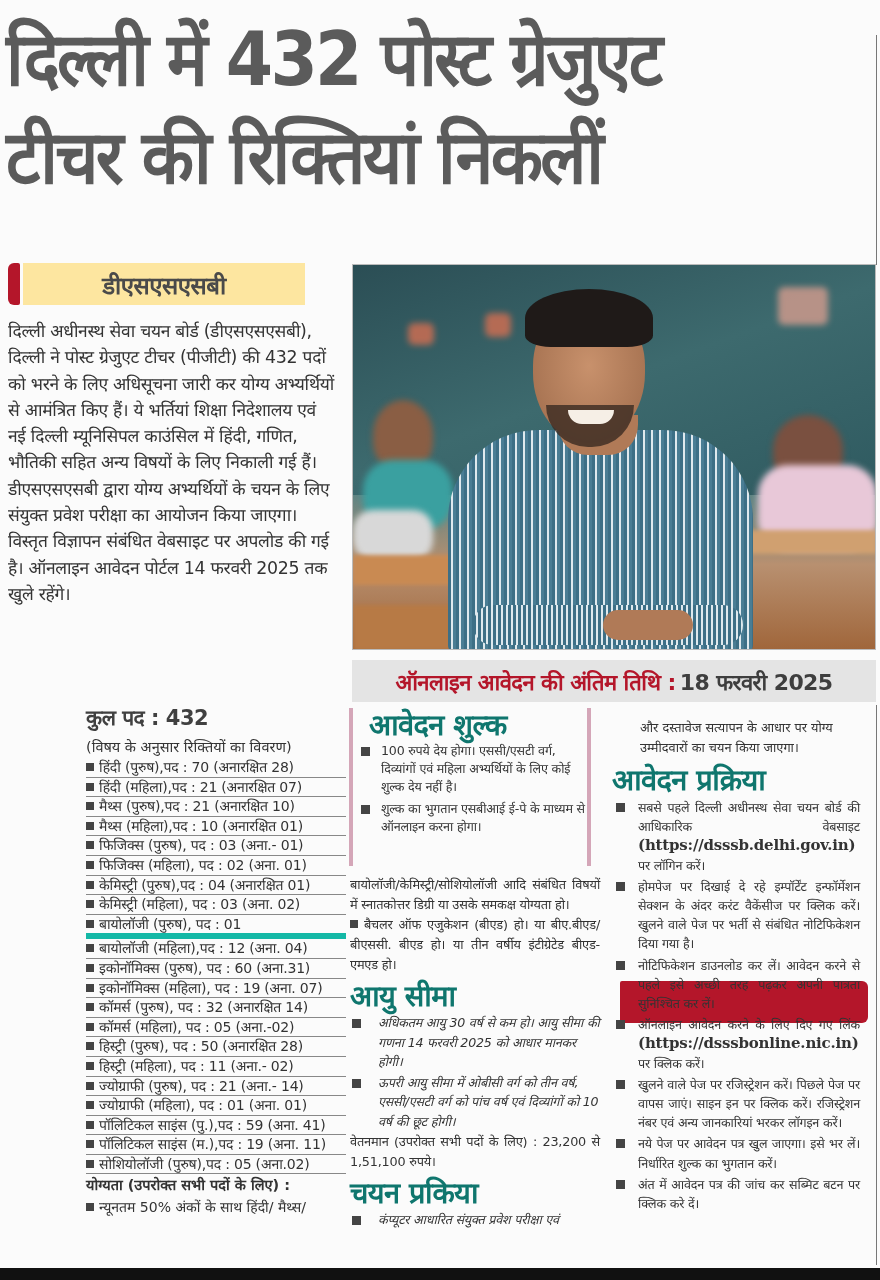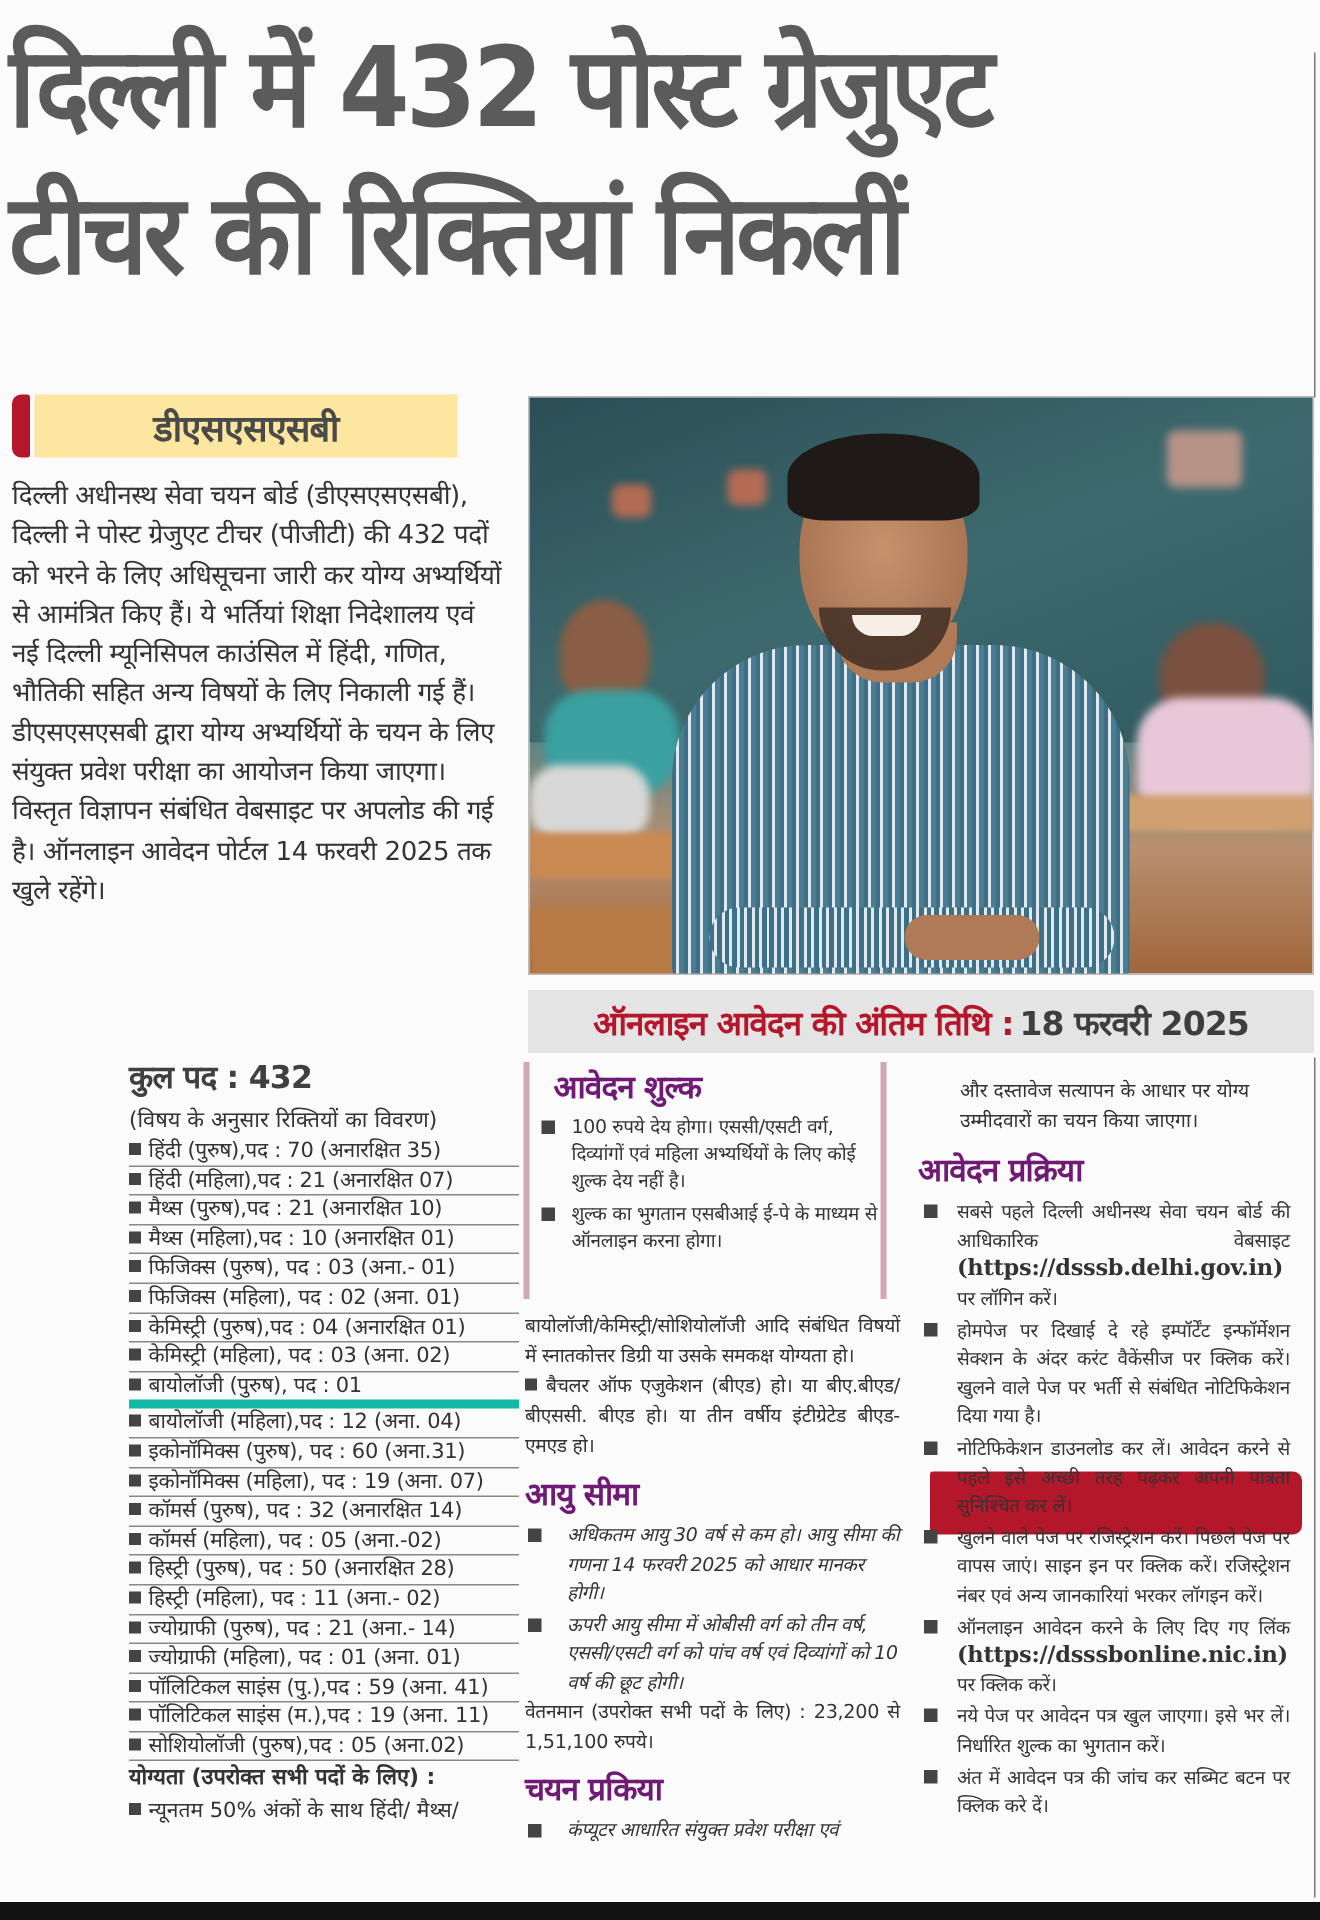--- a/index.html
+++ b/index.html
@@ -49,21 +49,21 @@
   .photo .arms { position: absolute; left: 120px; top: 340px; width: 270px; height: 40px; background: repeating-linear-gradient(90deg, #3d6f86 0 3px, #dfe9ee 3px 5px); border-radius: 20px; }
   .photo .hand { position: absolute; left: 250px; top: 345px; width: 90px; height: 30px; background: #b07a57; border-radius: 15px; }
 
   
   .deadline { position: absolute; left: 352px; top: 660px; width: 524px; height: 42px; background: #e4e4e4; display: flex; align-items: center; justify-content: center; white-space: nowrap; }
   .deadline .lbl { font-weight: bold; font-size: 22px; color: #b4162a; letter-spacing: -0.6px; }
   .deadline .val { font-weight: bold; font-size: 22px; color: #3e3e3e; letter-spacing: -0.6px; margin-left: 4px; }
 
   
   .fee-box { position: absolute; left: 349px; top: 708px; width: 242px; height: 158px; border-left: 4px solid #d4a6b8; border-right: 4px solid #d4a6b8; }
-  .sec-head { font-weight: bold; font-size: 21px; line-height: 30px; color: #701a75; letter-spacing: -0.6px; white-space: nowrap; }
+  .sec-head { font-weight: bold; font-size: 29px; line-height: 30px; color: #0f766e; letter-spacing: -0.6px; white-space: nowrap; }
   .fee-box .sec-head { margin-left: 16px; margin-top: 2px; }
   .blist { list-style: none; }
   .blist li { position: relative; font-size: 12.6px; line-height: 18px; color: #333; padding-left: 28px; margin-bottom: 4px; letter-spacing: -0.2px; }
   .blist li .bullet { position: absolute; left: 8px; top: 5px; width: 9px; height: 9px; }
   .fee-box .blist { margin-top: 2px; width: 236px; }
 
   .mid { position: absolute; left: 350px; top: 875px; width: 250px; }
   .para { font-size: 12.8px; line-height: 20px; color: #333; text-align: justify; letter-spacing: -0.2px; }
   .para .bullet { width: 8px; height: 8px; margin-right: 6px; }
   .mid .sec-head { margin-top: 6px; margin-bottom: 2px; }
@@ -97,21 +97,21 @@
   </div>
   <div class="tag-cap right"></div>
 </div>
 
 <div class="intro">दिल्ली अधीनस्थ सेवा चयन बोर्ड (डीएसएसएसबी), दिल्ली ने पोस्ट ग्रेजुएट टीचर (पीजीटी) की 432 पदों को भरने के लिए अधिसूचना जारी कर योग्य अभ्यर्थियों से आमंत्रित किए हैं। ये भर्तियां शिक्षा निदेशालय एवं नई दिल्ली म्यूनिसिपल काउंसिल में हिंदी, गणित, भौतिकी सहित अन्य विषयों के लिए निकाली गई हैं। डीएसएसएसबी द्वारा योग्य अभ्यर्थियों के चयन के लिए संयुक्त प्रवेश परीक्षा का आयोजन किया जाएगा। विस्तृत विज्ञापन संबंधित वेबसाइट पर अपलोड की गई है। ऑनलाइन आवेदन पोर्टल 14 फरवरी 2025 तक खुले रहेंगे।</div>
 
 <div class="pgt">
   <div class="pgt-title">कुल पद : 432</div>
   <div class="pgt-sub">(विषय के अनुसार रिक्तियों का विवरण)</div>
   <ul class="vac-list">
-    <li><span class="bullet"></span><span>हिंदी (पुरुष),पद : 70 (अनारक्षित 35)</span></li>
+    <li><span class="bullet"></span><span>हिंदी (पुरुष),पद : 70 (अनारक्षित 28)</span></li>
     <li><span class="bullet"></span><span>हिंदी (महिला),पद : 21 (अनारक्षित 07)</span></li>
     <li><span class="bullet"></span><span>मैथ्स (पुरुष),पद : 21 (अनारक्षित 10)</span></li>
     <li><span class="bullet"></span><span>मैथ्स (महिला),पद : 10 (अनारक्षित 01)</span></li>
     <li><span class="bullet"></span><span>फिजिक्स (पुरुष), पद : 03 (अना.- 01)</span></li>
     <li><span class="bullet"></span><span>फिजिक्स (महिला), पद : 02 (अना. 01)</span></li>
     <li><span class="bullet"></span><span>केमिस्ट्री (पुरुष),पद : 04 (अनारक्षित 01)</span></li>
     <li><span class="bullet"></span><span>केमिस्ट्री (महिला), पद : 03 (अना. 02)</span></li>
     <li><span class="bullet"></span><span>बायोलॉजी (पुरुष), पद : 01</span></li>
     <li><span class="bullet"></span><span>बायोलॉजी (महिला),पद : 12 (अना. 04)</span></li>
     <li><span class="bullet"></span><span>इकोनॉमिक्स (पुरुष), पद : 60 (अना.31)</span></li>
@@ -181,21 +181,21 @@
   </ul>
 </div>
 
 <div class="right">
   <div class="para-top">और दस्तावेज सत्यापन के आधार पर योग्य उम्मीदवारों का चयन किया जाएगा।</div>
   <div class="sec-head">आवेदन प्रक्रिया</div>
   <ul class="blist">
     <li><span class="bullet"></span><span>सबसे पहले दिल्ली अधीनस्थ सेवा चयन बोर्ड की आधिकारिक वेबसाइट</span> <span class="url">(https://dsssb.delhi.gov.in)</span> <span>पर लॉगिन करें।</span></li>
     <li><span class="bullet"></span><span>होमपेज पर दिखाई दे रहे इम्पॉर्टेंट इन्फॉर्मेशन सेक्शन के अंदर करंट वैकेंसीज पर क्लिक करें। खुलने वाले पेज पर भर्ती से संबंधित नोटिफिकेशन दिया गया है।</span></li>
     <li><span class="bullet"></span><span>नोटिफिकेशन डाउनलोड कर लें। आवेदन करने से पहले इसे अच्छी तरह पढ़कर अपनी पात्रता सुनिश्चित कर लें।</span></li>
+    <li><span class="bullet"></span><span>ऑनलाइन आवेदन करने के लिए दिए गए लिंक</span> <span class="url">(https://dsssbonline.nic.in)</span> <span>पर क्लिक करें।</span></li>
     <li><span class="bullet"></span><span>खुलने वाले पेज पर रजिस्ट्रेशन करें। पिछले पेज पर वापस जाएं। साइन इन पर क्लिक करें। रजिस्ट्रेशन नंबर एवं अन्य जानकारियां भरकर लॉगइन करें।</span></li>
-    <li><span class="bullet"></span><span>ऑनलाइन आवेदन करने के लिए दिए गए लिंक</span> <span class="url">(https://dsssbonline.nic.in)</span> <span>पर क्लिक करें।</span></li>
     <li><span class="bullet"></span><span>नये पेज पर आवेदन पत्र खुल जाएगा। इसे भर लें। निर्धारित शुल्क का भुगतान करें।</span></li>
     <li><span class="bullet"></span><span>अंत में आवेदन पत्र की जांच कर सब्मिट बटन पर क्लिक करे दें।</span></li>
   </ul>
 </div>
 <div class="vrule-right"></div>
 
 <div class="bottom-bar"></div>
 
 </body></html>

